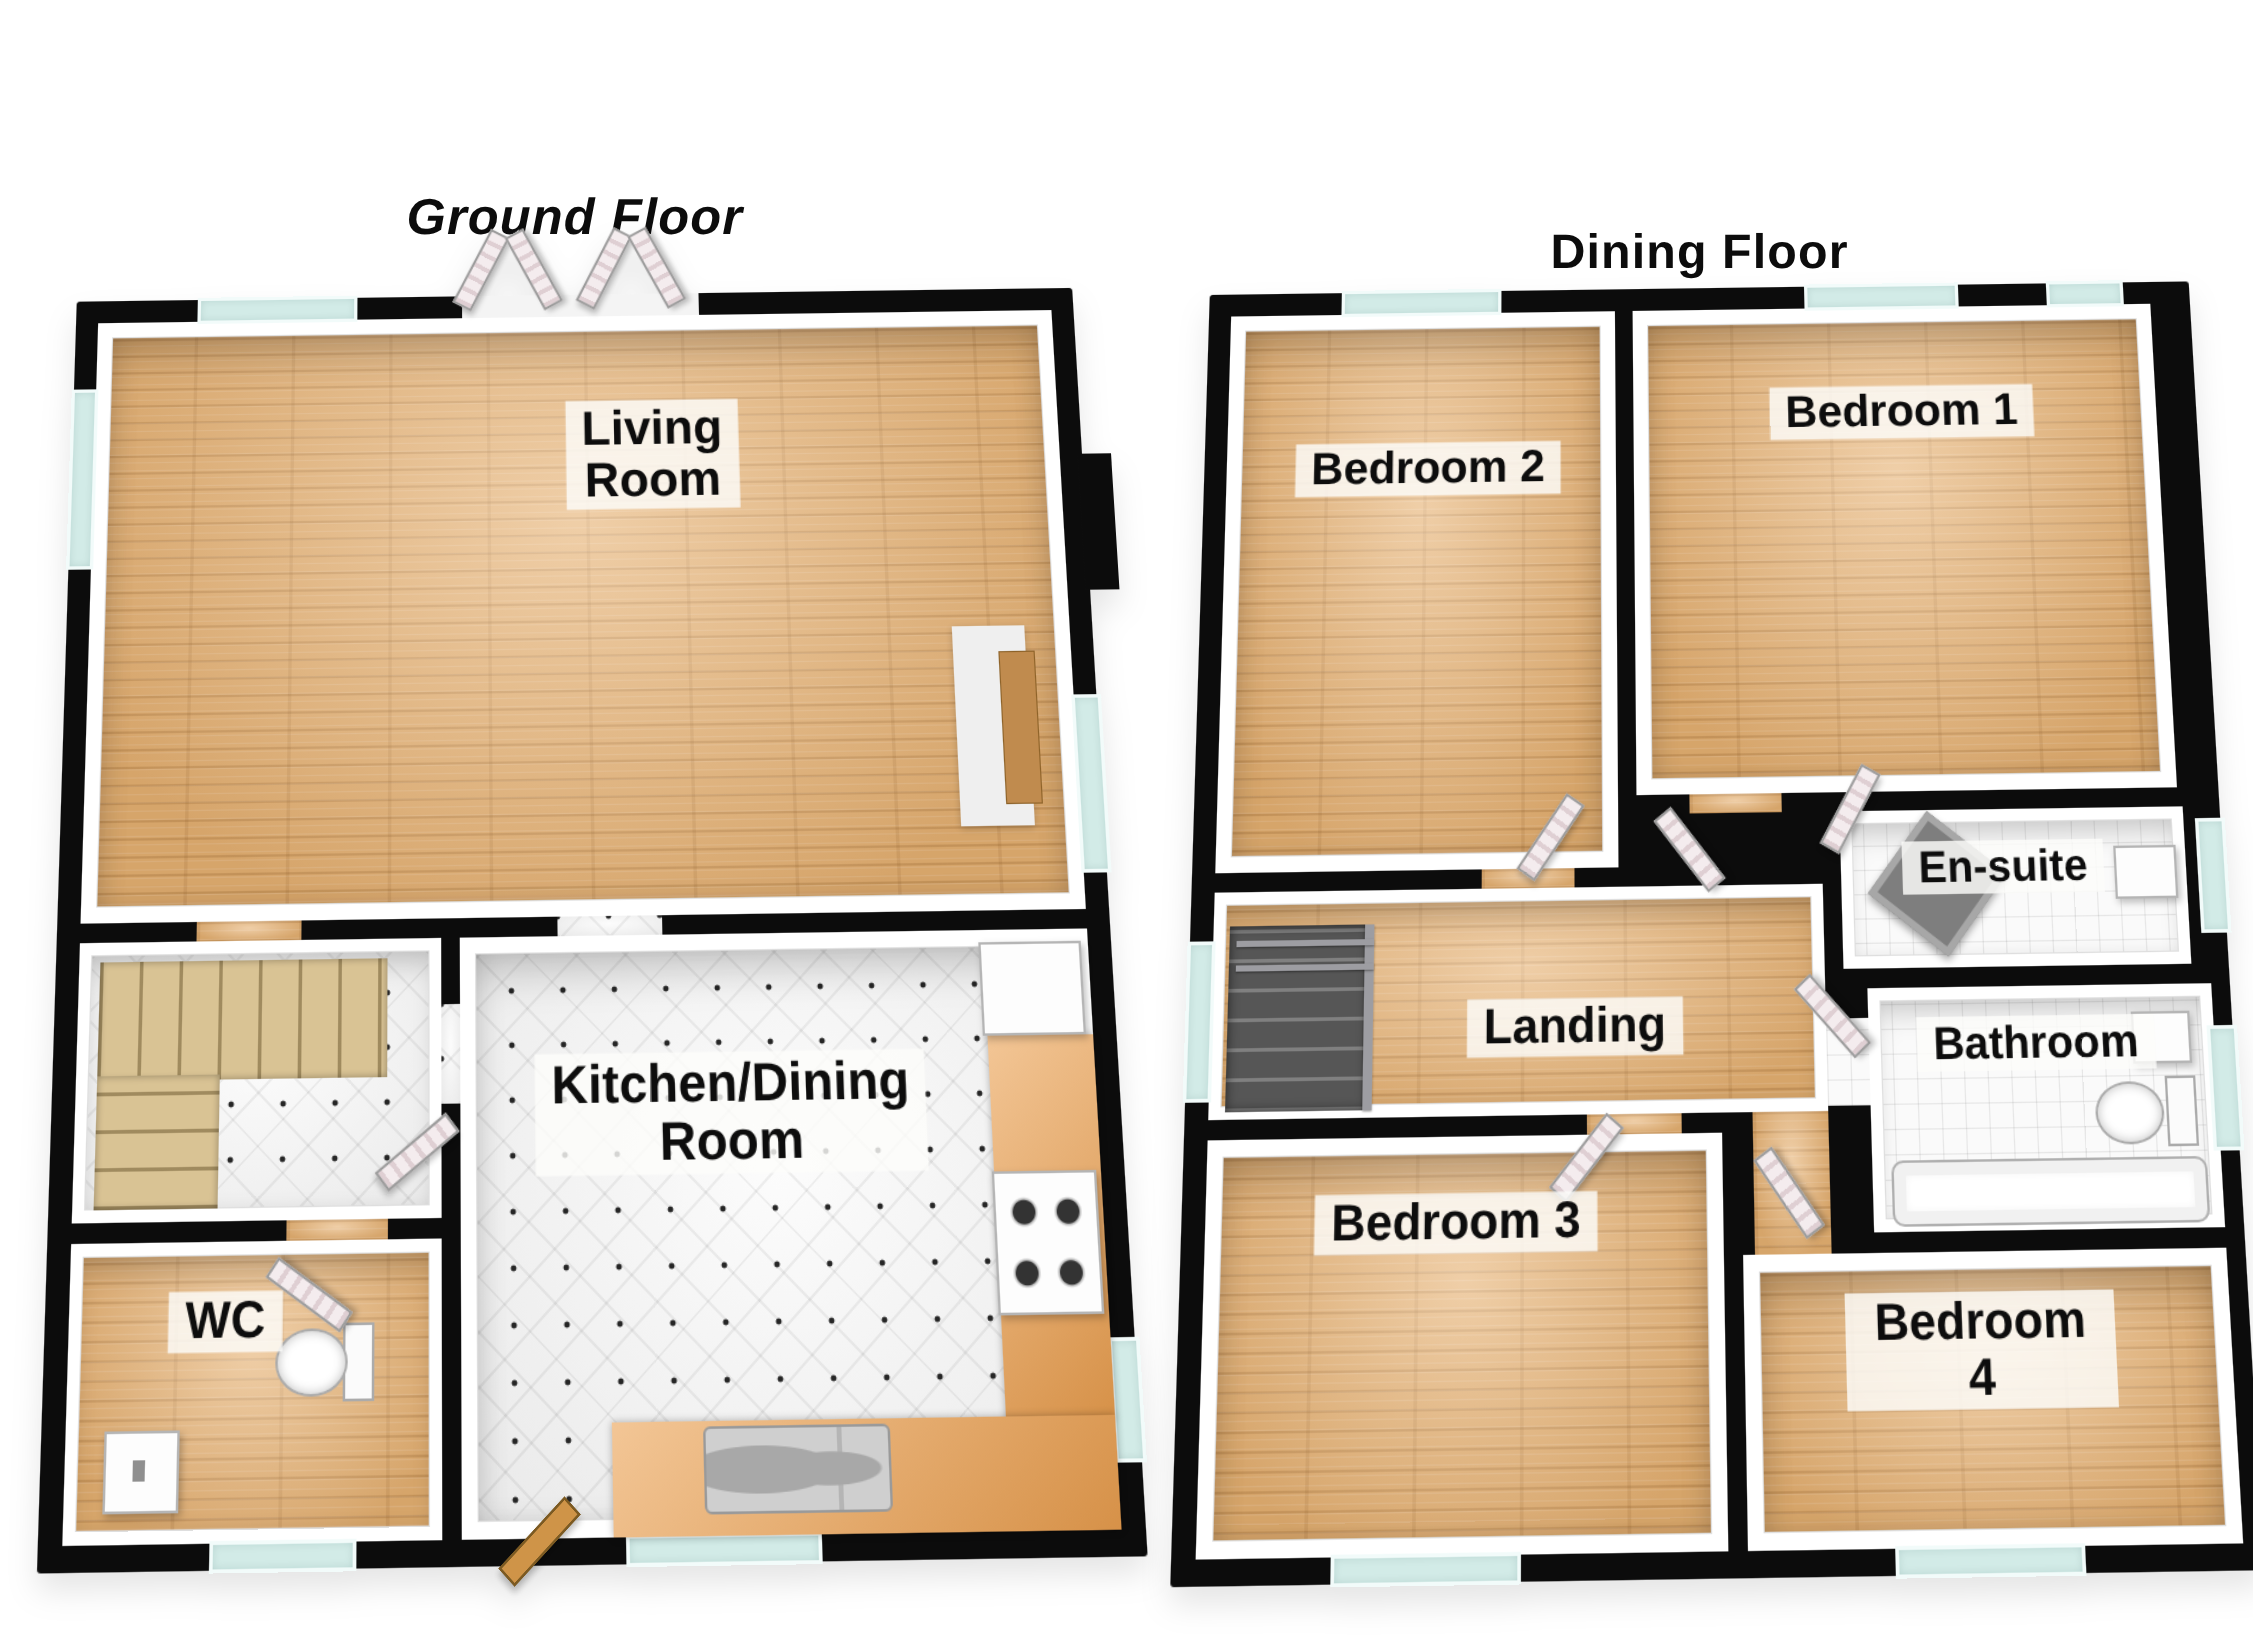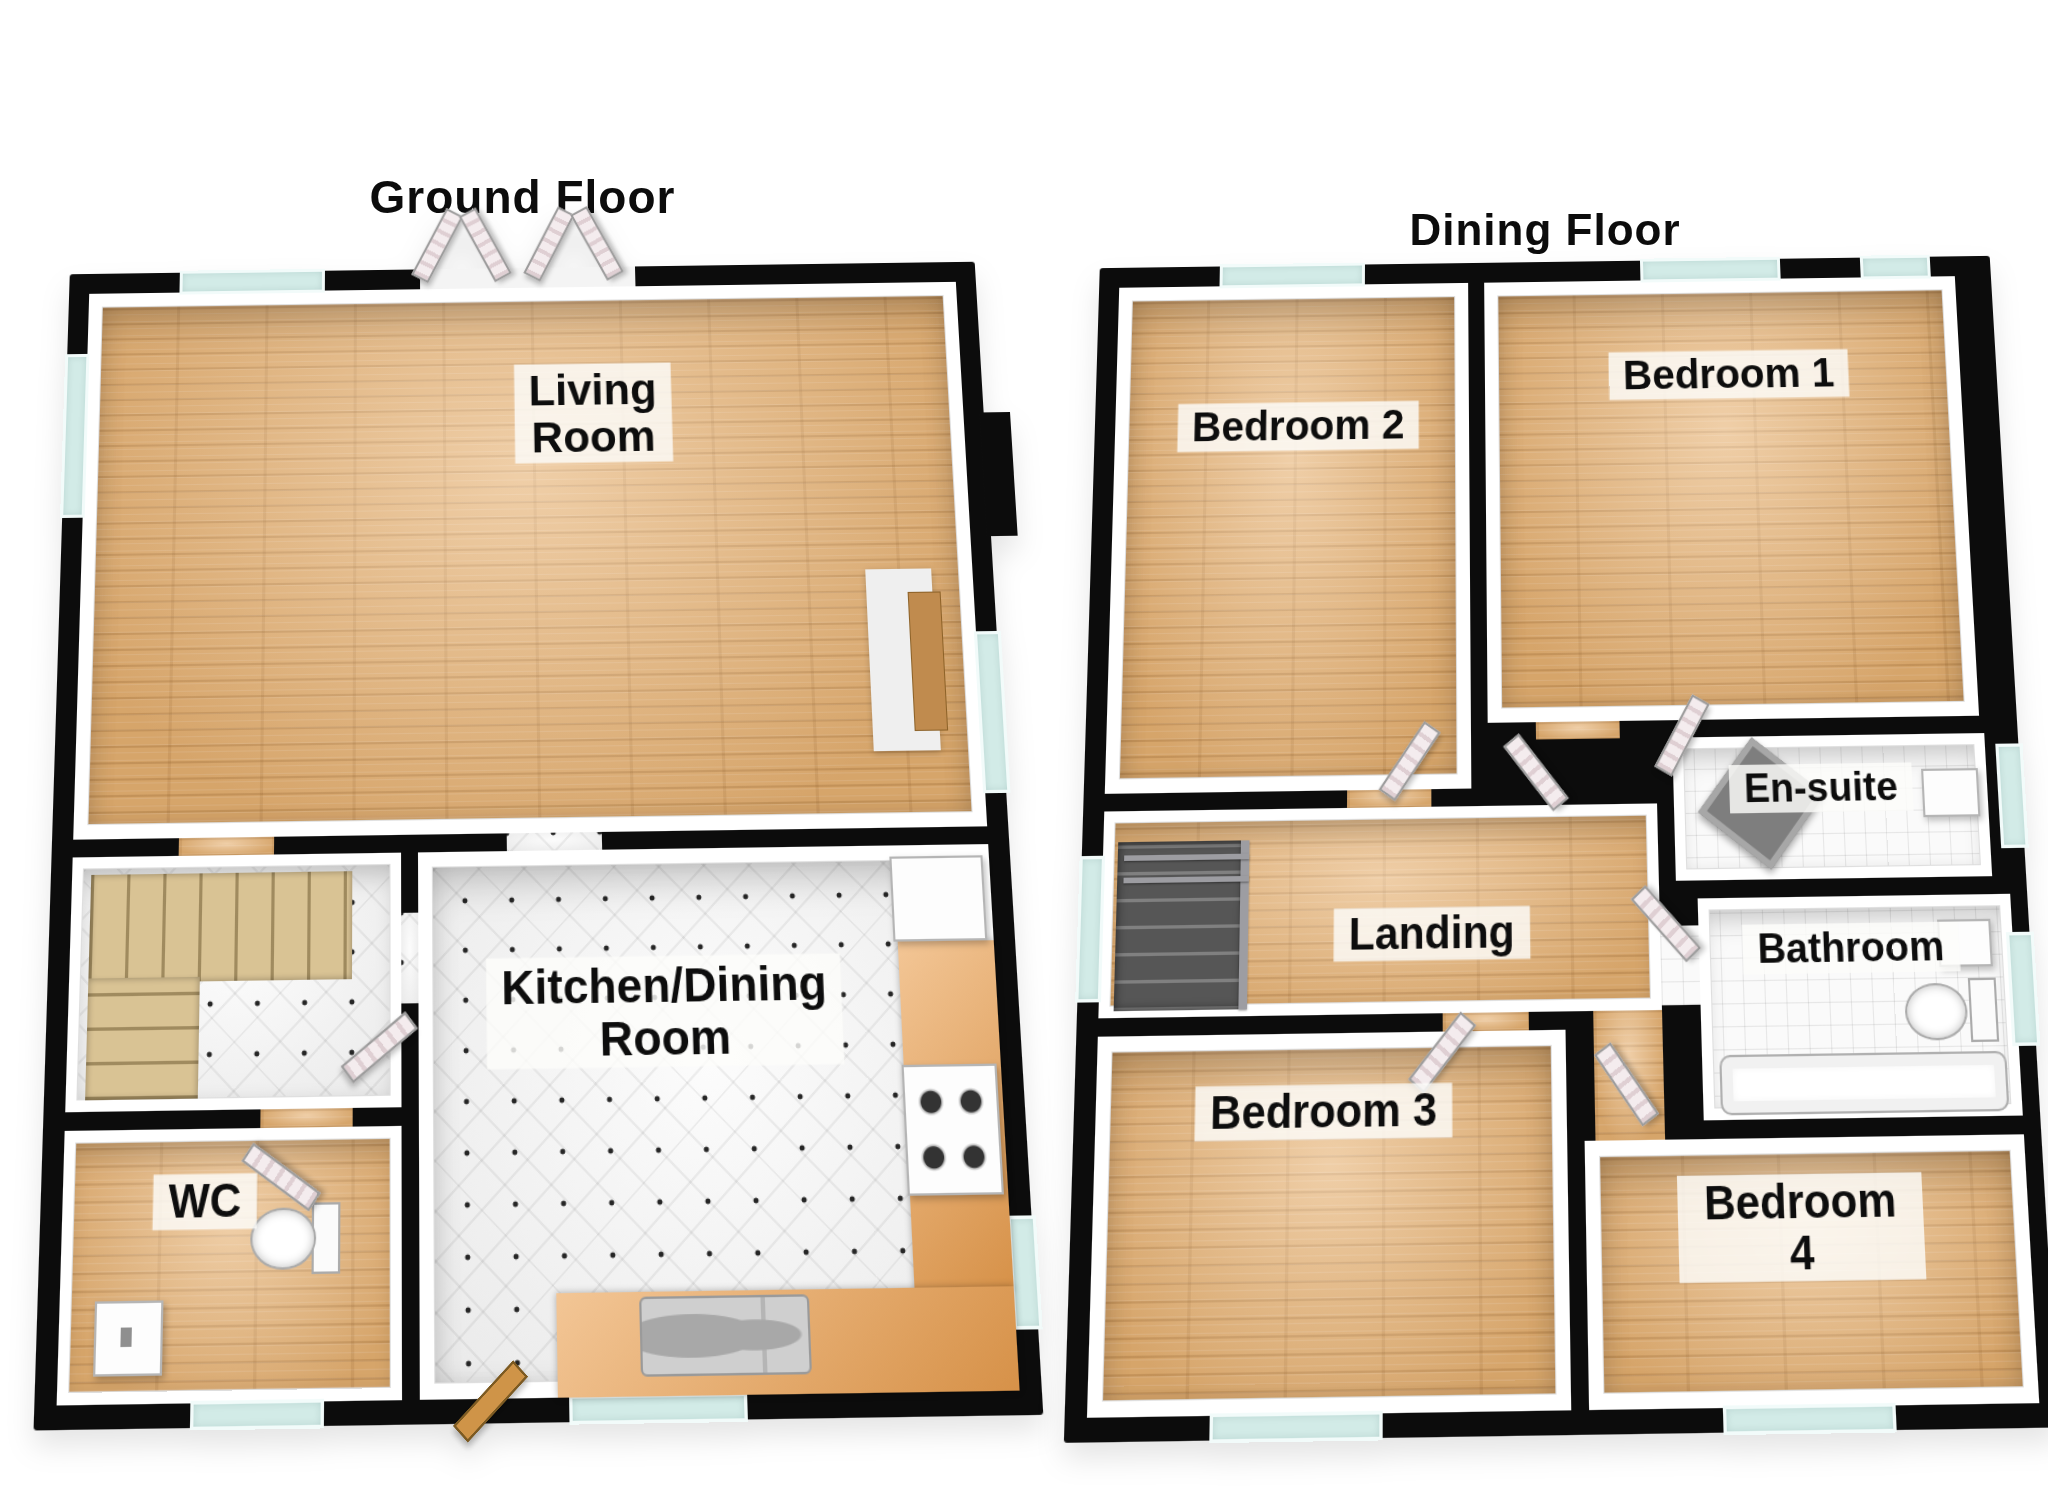--- a/index.html
+++ b/index.html
@@ -81,21 +81,21 @@
     position:absolute;z-index:21;background:#eca75d;
     background-image:linear-gradient(135deg, rgba(255,255,255,0.35), rgba(150,80,10,0.25));
     box-shadow:0 0 6px rgba(0,0,0,0.3);
   }
   .white-box{background:#fdfdfd;border:2px solid #b5b5b5;box-shadow:2px 3px 6px rgba(0,0,0,0.25);}
   .rail{position:absolute;background:#9d9da2;z-index:24;box-shadow:0 1px 2px rgba(0,0,0,0.4);}
 </style>
 </head>
 <body>
 
-<div class="floor-title" style="left:70px;top:170px;width:905px;"><span>Ground Floor</span></div>
+<div class="floor-title" style="left:70px;top:170px;width:905px;font-style:italic;"><span>Ground Floor</span></div>
 
 <div class="plan-wrap" style="left:70px;top:268px;width:905px;height:1045px;">
   <div class="plan">
     <div class="base"></div>
     <div style="position:absolute;right:-26px;top:150px;width:30px;height:120px;background:#0c0c0c;"></div>
 
     <div class="floor wood" style="left:20px;top:20px;width:865px;height:520px;"></div>
     <div class="floor floor-sm ktile" style="left:20px;top:556px;width:310px;height:224px;"></div>
     <div class="floor floor-sm wood" style="left:20px;top:796px;width:310px;height:229px;"></div>
     <div class="floor ktile" style="left:346px;top:556px;width:539px;height:469px;"></div>

